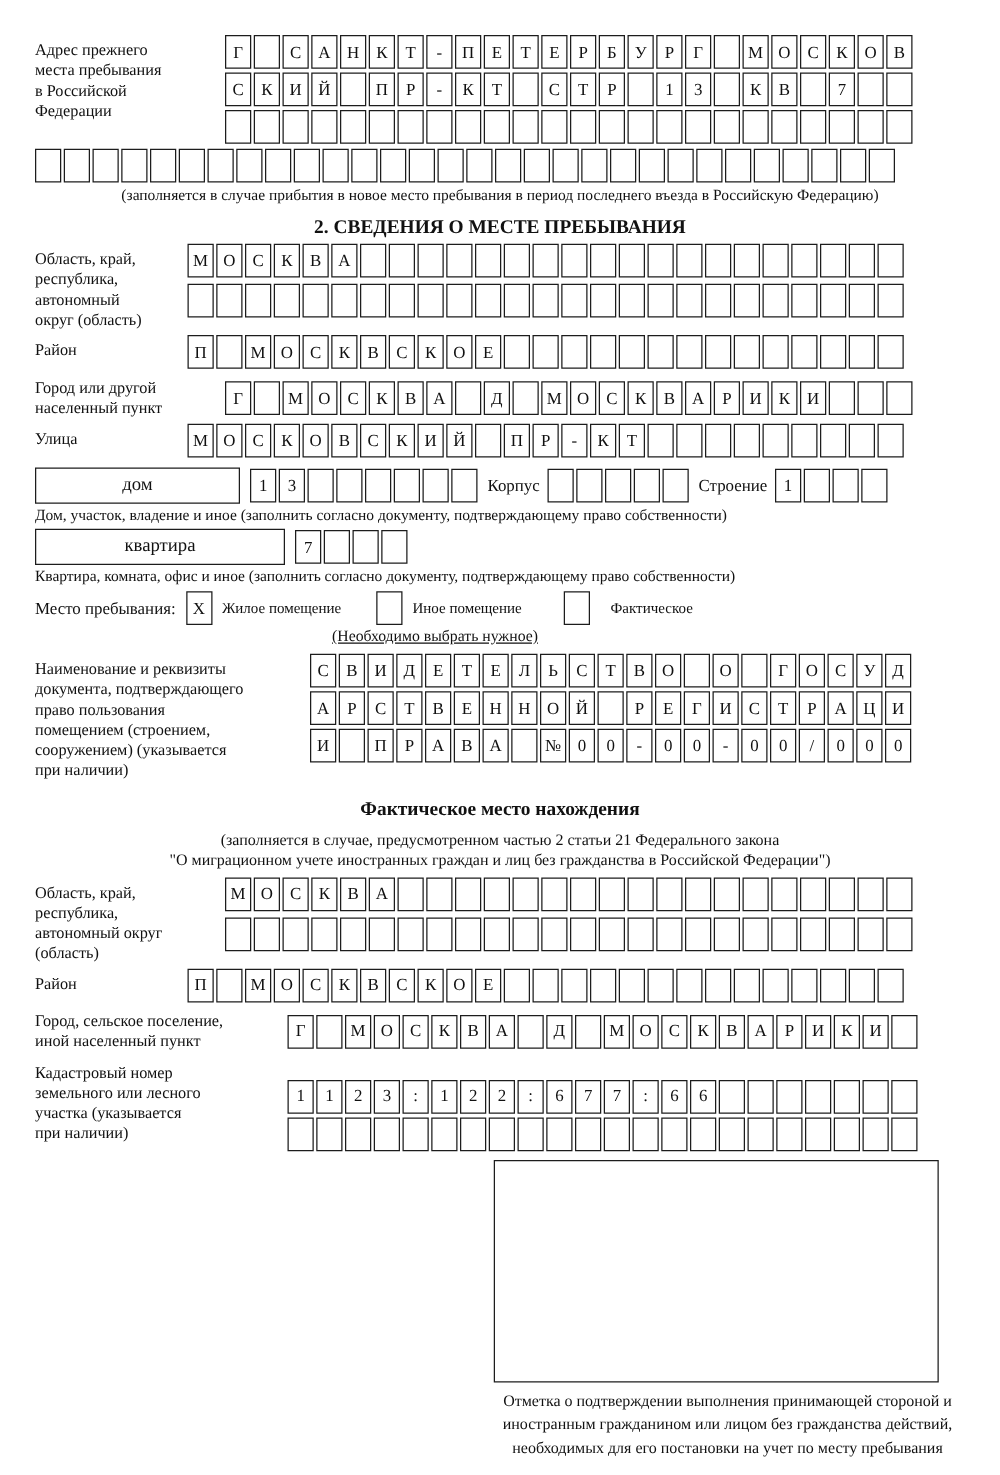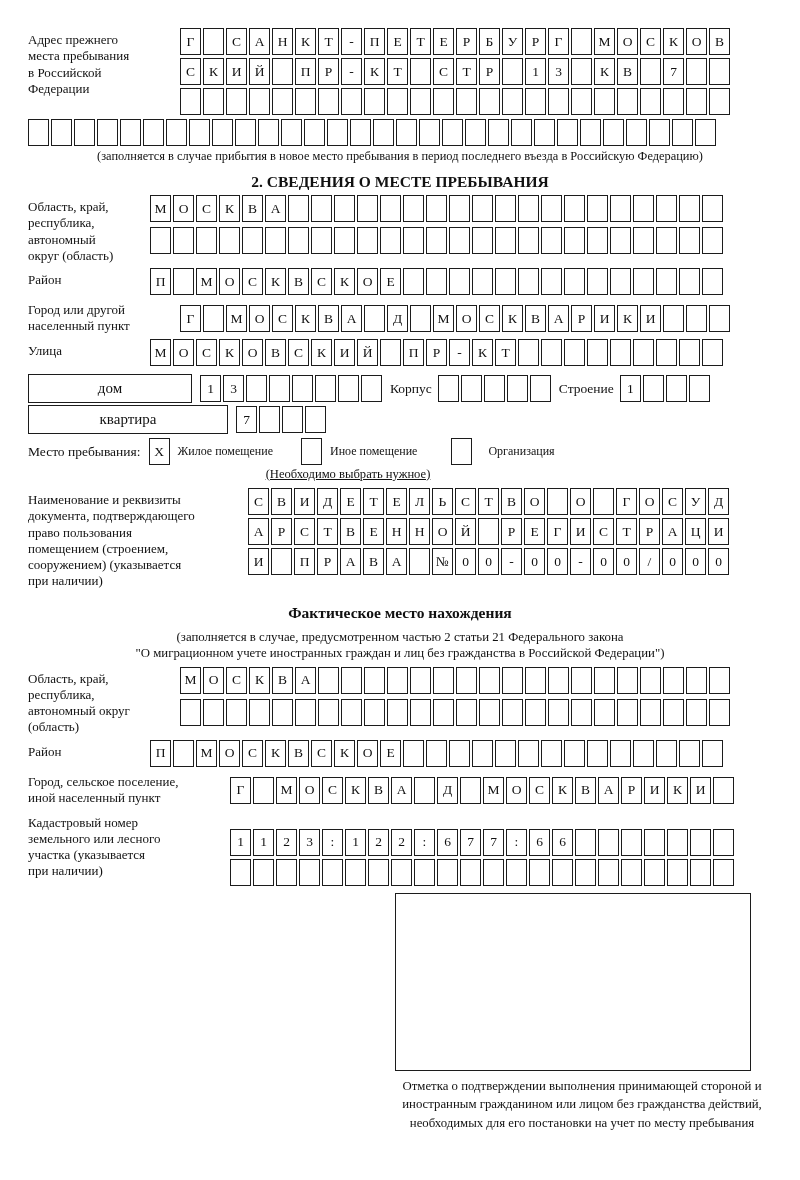--- a/index.html
+++ b/index.html
@@ -354,41 +354,43 @@
         <span class="cell"></span>
       </div>
     <span class="inline-lbl">Строение</span>
     <div class="boxrow" style="margin-bottom:0;">
         <span class="cell">1</span>
         <span class="cell"></span>
         <span class="cell"></span>
         <span class="cell"></span>
       </div>
   </div>
+  <div class="note-left">Дом, участок, владение и иное (заполнить согласно документу, подтверждающему право собственности)</div>
 
   <div class="inline-row" style="margin-top:2px;">
     <div class="fieldbox fb-kvartira">квартира</div>
     <div class="boxrow" style="margin-bottom:0;">
         <span class="cell">7</span>
         <span class="cell"></span>
         <span class="cell"></span>
         <span class="cell"></span>
       </div>
   </div>
+  <div class="note-left">Квартира, комната, офис и иное (заполнить согласно документу, подтверждающему право собственности)</div>
 
   <div class="inline-row" style="margin-top:4px;">
     <span class="mesto-lbl">Место пребывания:</span>
     <span class="cell cb">X</span>
     <span class="opt-lbl">Жилое помещение</span>
     <span class="opt-gap"></span>
     <span class="cell cb"></span>
     <span class="opt-lbl">Иное помещение</span>
     <span class="opt-gap" style="width:34px;"></span>
     <span class="cell cb"></span>
-    <span class="opt-lbl" style="margin-left:16px;">Организация</span>
+    <span class="opt-lbl" style="margin-left:16px;">Фактическое</span>
   </div>
   <div class="center-note">(Необходимо выбрать нужное)</div>
 
   <div class="frow" style="margin-top:6px;">
     <div class="lbl w220">Наименование и реквизиты
 документа, подтверждающего
 право пользования
 помещением (строением,
 сооружением) (указывается
 при наличии)</div>

